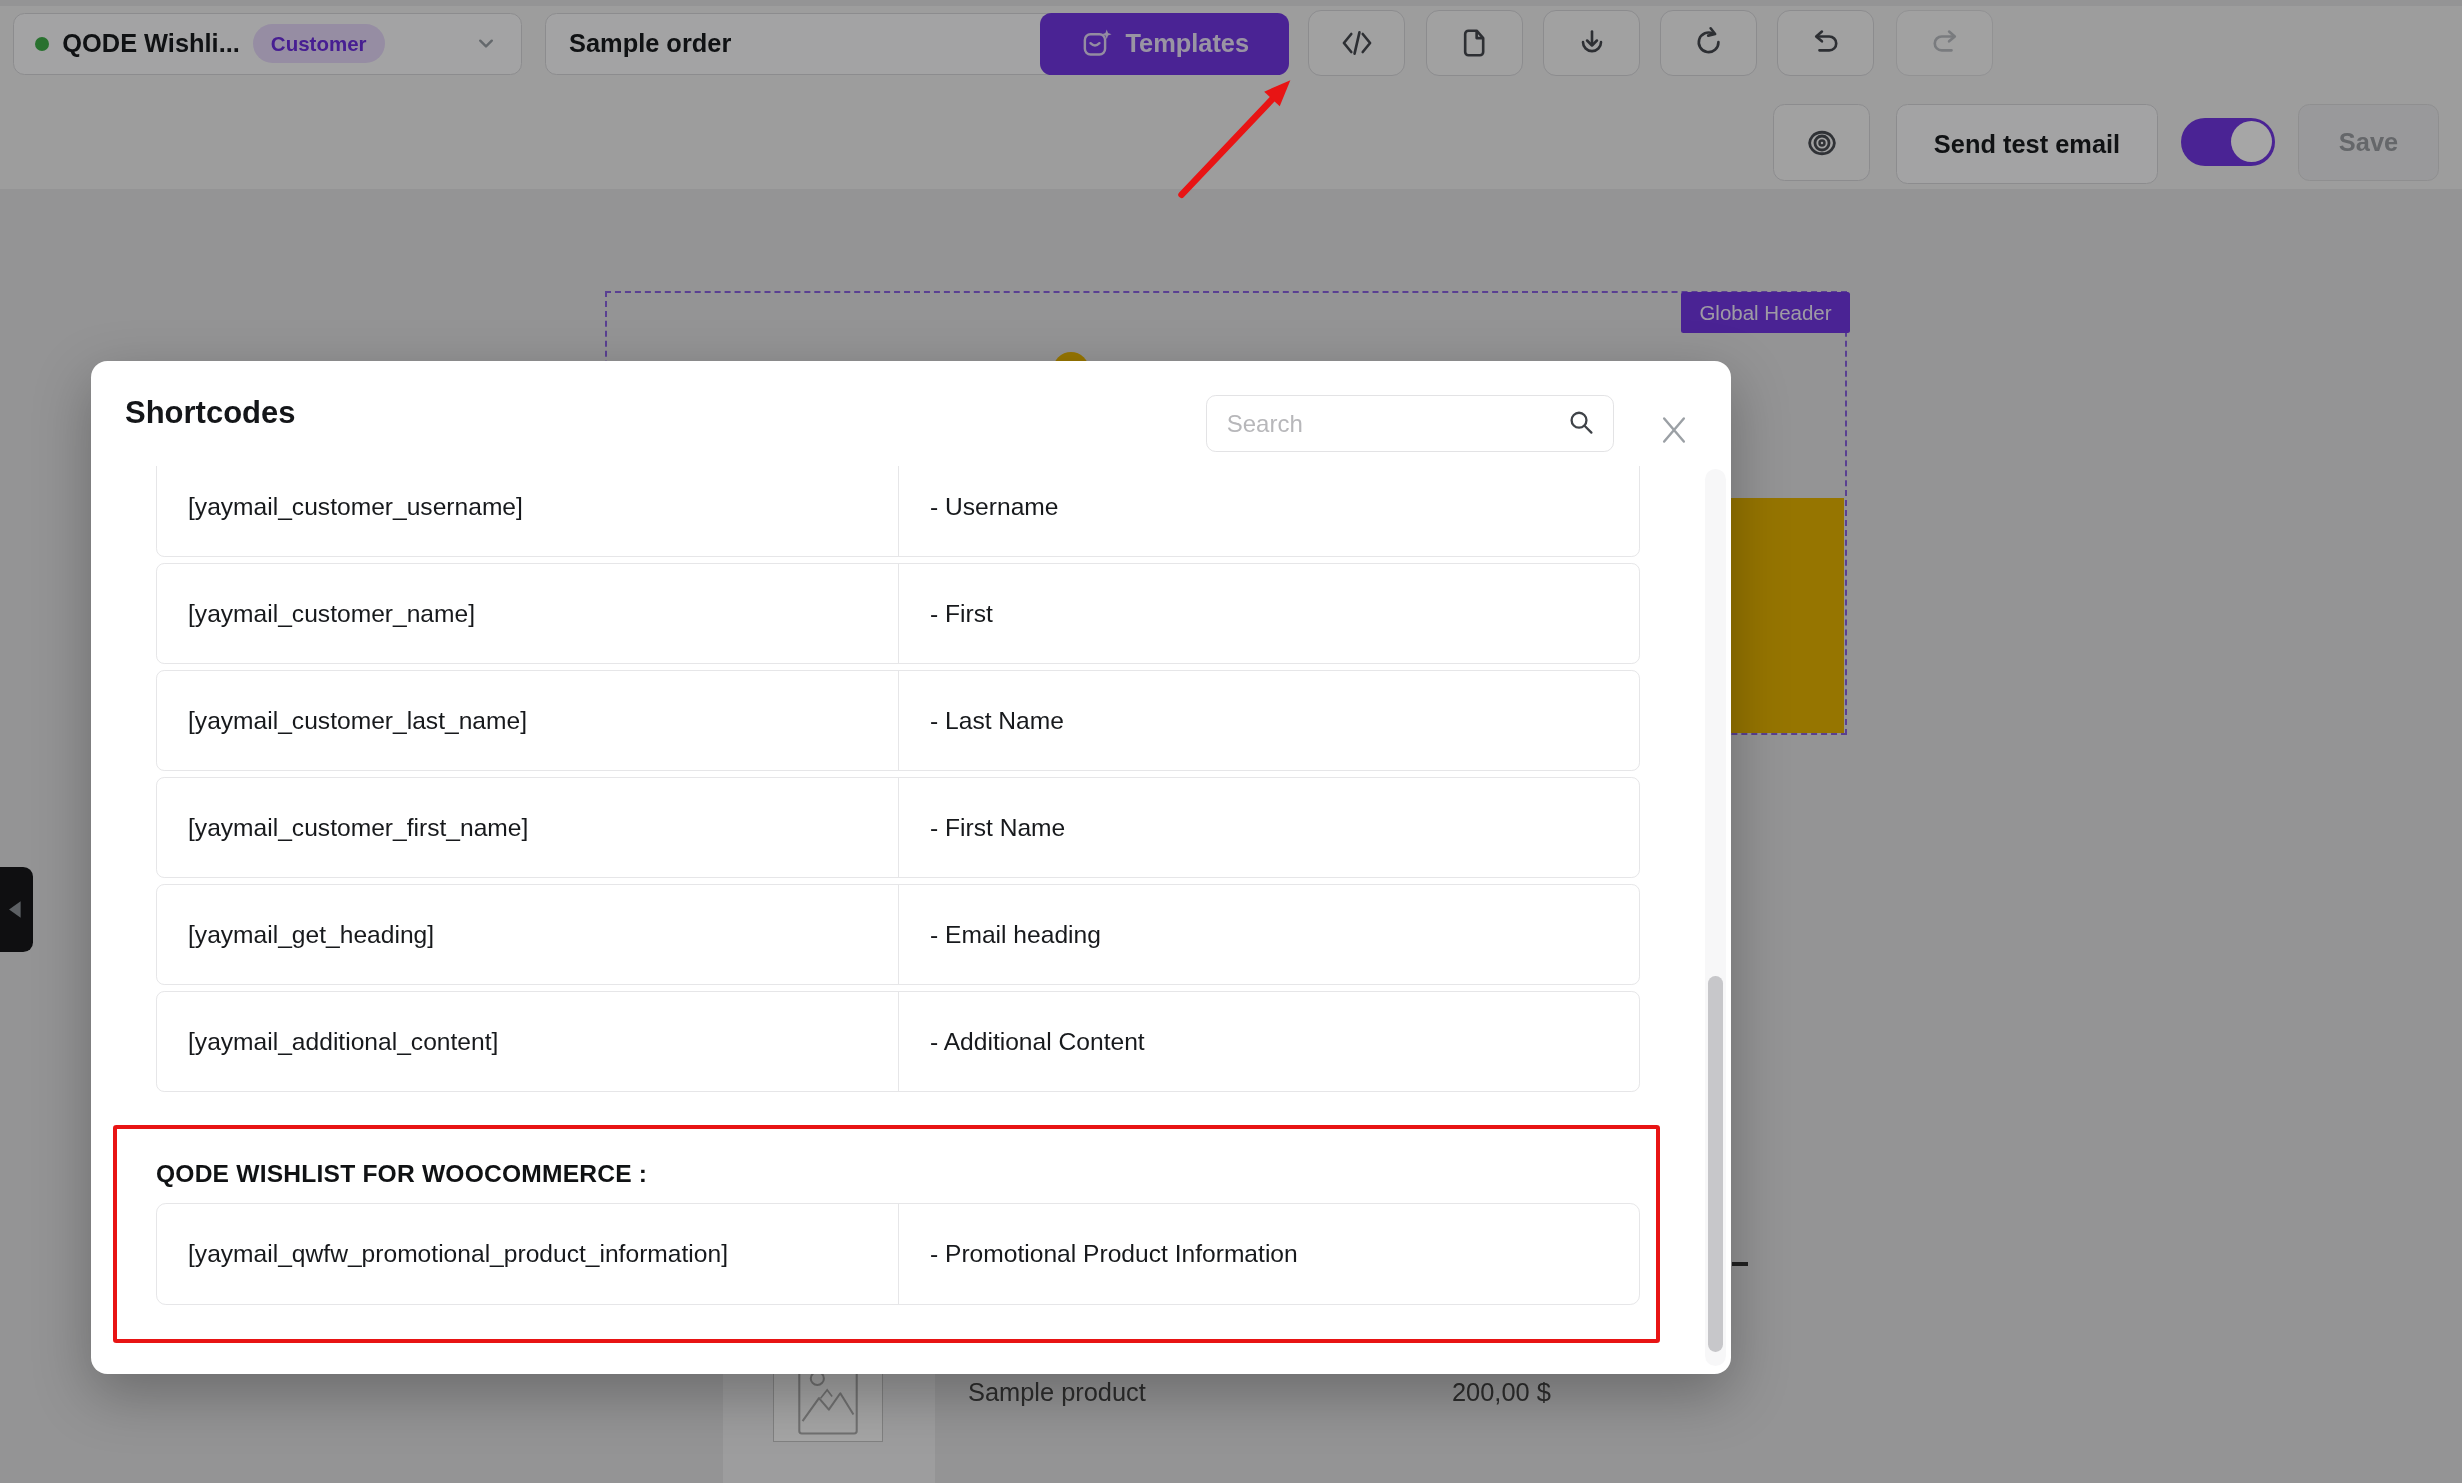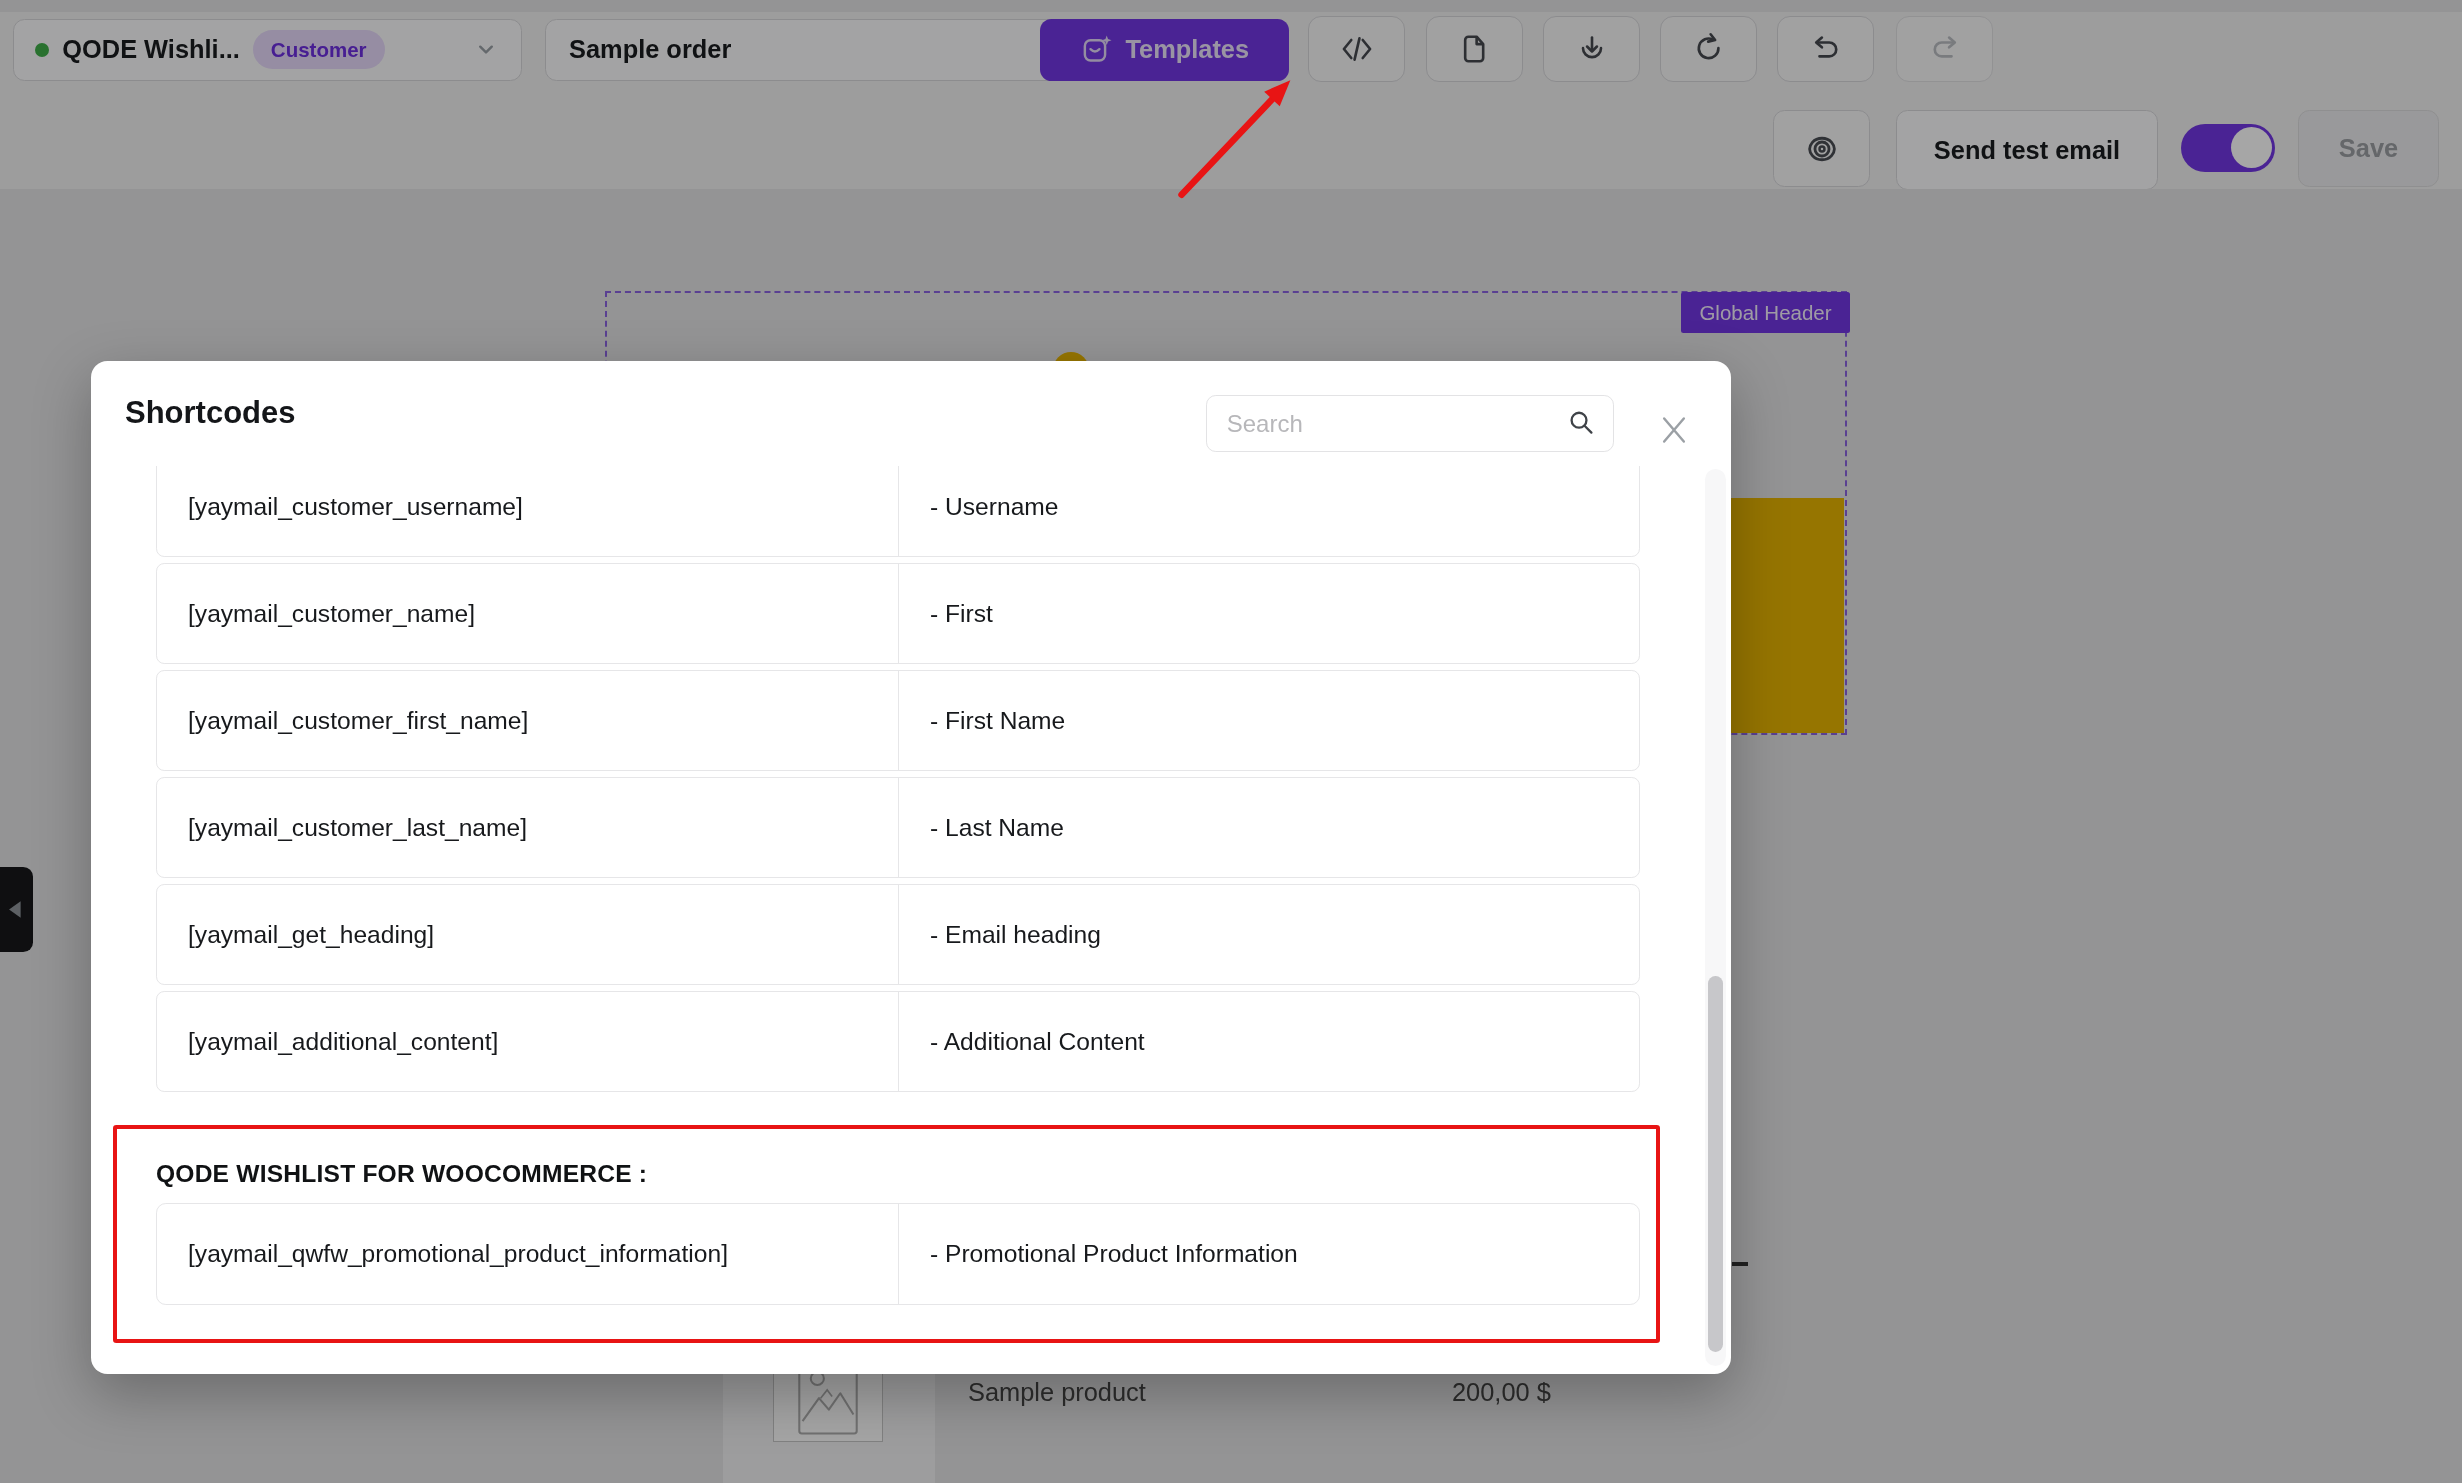--- a/index.html
+++ b/index.html
@@ -3,21 +3,21 @@
 <meta charset="utf-8">
 <style>
   * { margin:0; padding:0; box-sizing:border-box; }
   html,body { width:2462px; height:1483px; }
   body {
     position:relative; overflow:hidden;
     font-family:"Liberation Sans","DejaVu Sans",sans-serif;
     background:#e4e4e5; color:#17191c;
   }
   
-  .topbar { position:absolute; left:0; top:12px; width:2462px; height:189px; background:#f1f1f2; }
+  .topbar { position:absolute; left:0; top:6px; width:2462px; height:189px; background:#f1f1f2; }
   .pill-btn {
     position:absolute; display:flex; align-items:center;
     background:#fbfbfc; border:1.6px solid #d8d8db; border-radius:11.5px;
   }
   .dd-1 { left:13px; top:6.6px; width:509px; height:62px; padding:0 21.3px; gap:13px; }
   .dot { width:14px; height:14px; border-radius:50%; background:#3fae49; flex:0 0 auto; }
   .dd-label { font-size:25.4px; font-weight:700; color:#1a1c1f; white-space:nowrap; }
   .badge {
     background:#e6d9fa; color:#6e2fe0; font-size:20.5px; font-weight:700;
     border-radius:819px; padding:7.4px 18px; white-space:nowrap;
@@ -258,32 +258,32 @@
       <div class="srow">
         <div class="c1">
             <span class="sc-code">[yaymail_customer_name]</span>
           </div>
         <div class="c2">
             <span class="sc-desc">- First</span>
           </div>
       </div>
       <div class="srow">
         <div class="c1">
+            <span class="sc-code">[yaymail_customer_last_name]</span>
+          </div>
+        <div class="c2">
+            <span class="sc-desc">- Last Name</span>
+          </div>
+      </div>
+      <div class="srow">
+        <div class="c1">
             <span class="sc-code">[yaymail_customer_first_name]</span>
           </div>
         <div class="c2">
             <span class="sc-desc">- First Name</span>
-          </div>
-      </div>
-      <div class="srow">
-        <div class="c1">
-            <span class="sc-code">[yaymail_customer_last_name]</span>
-          </div>
-        <div class="c2">
-            <span class="sc-desc">- Last Name</span>
           </div>
       </div>
       <div class="srow">
         <div class="c1">
             <span class="sc-code">[yaymail_get_heading]</span>
           </div>
         <div class="c2">
             <span class="sc-desc">- Email heading</span>
           </div>
       </div>

